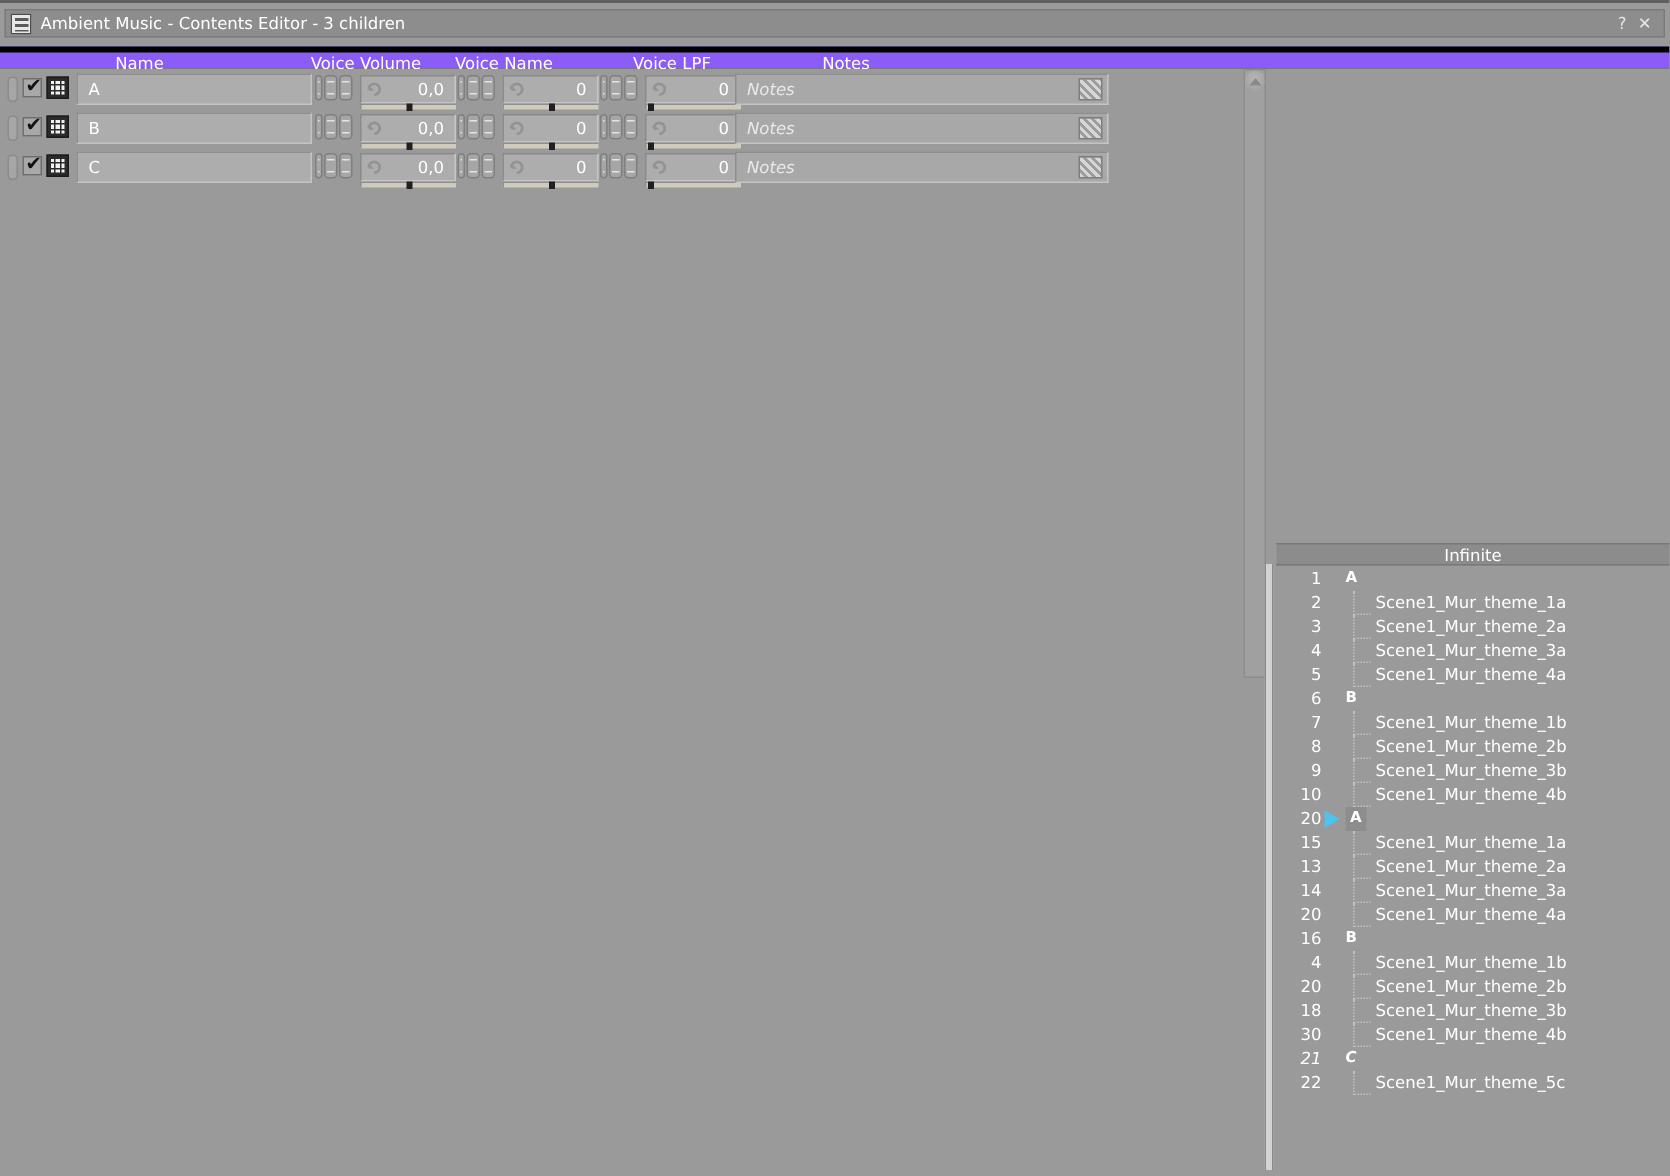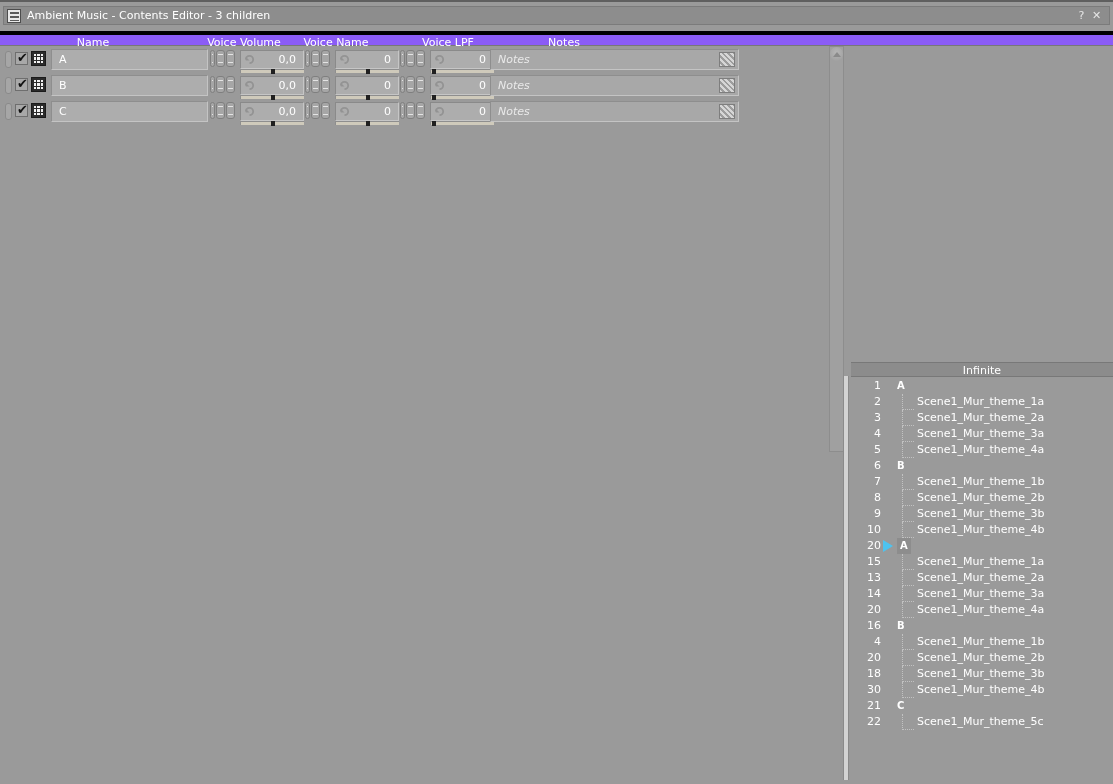--- a/index.html
+++ b/index.html
@@ -831,21 +831,21 @@
         <div class="plrow" style="top: 304px;">
           <span class="pl-num">18</span>
           <span class="pl-tree"></span>
           <span class="pl-name">Scene1_Mur_theme_3b</span>
         </div>
         <div class="plrow" style="top: 320px;">
           <span class="pl-num">30</span>
           <span class="pl-tree"></span>
           <span class="pl-name">Scene1_Mur_theme_4b</span>
         </div>
-        <div class="plrow" style="top: 336px;">
+        <div class="plrow" style="top: 336px; font-style: italic;">
           <span class="pl-num">21</span>
           <span class="pl-grp">C</span>
         </div>
         <div class="plrow" style="top: 352px;">
           <span class="pl-num">22</span>
           <span class="pl-tree"></span>
           <span class="pl-name">Scene1_Mur_theme_5c</span>
         </div>
       </div>
   </div>

